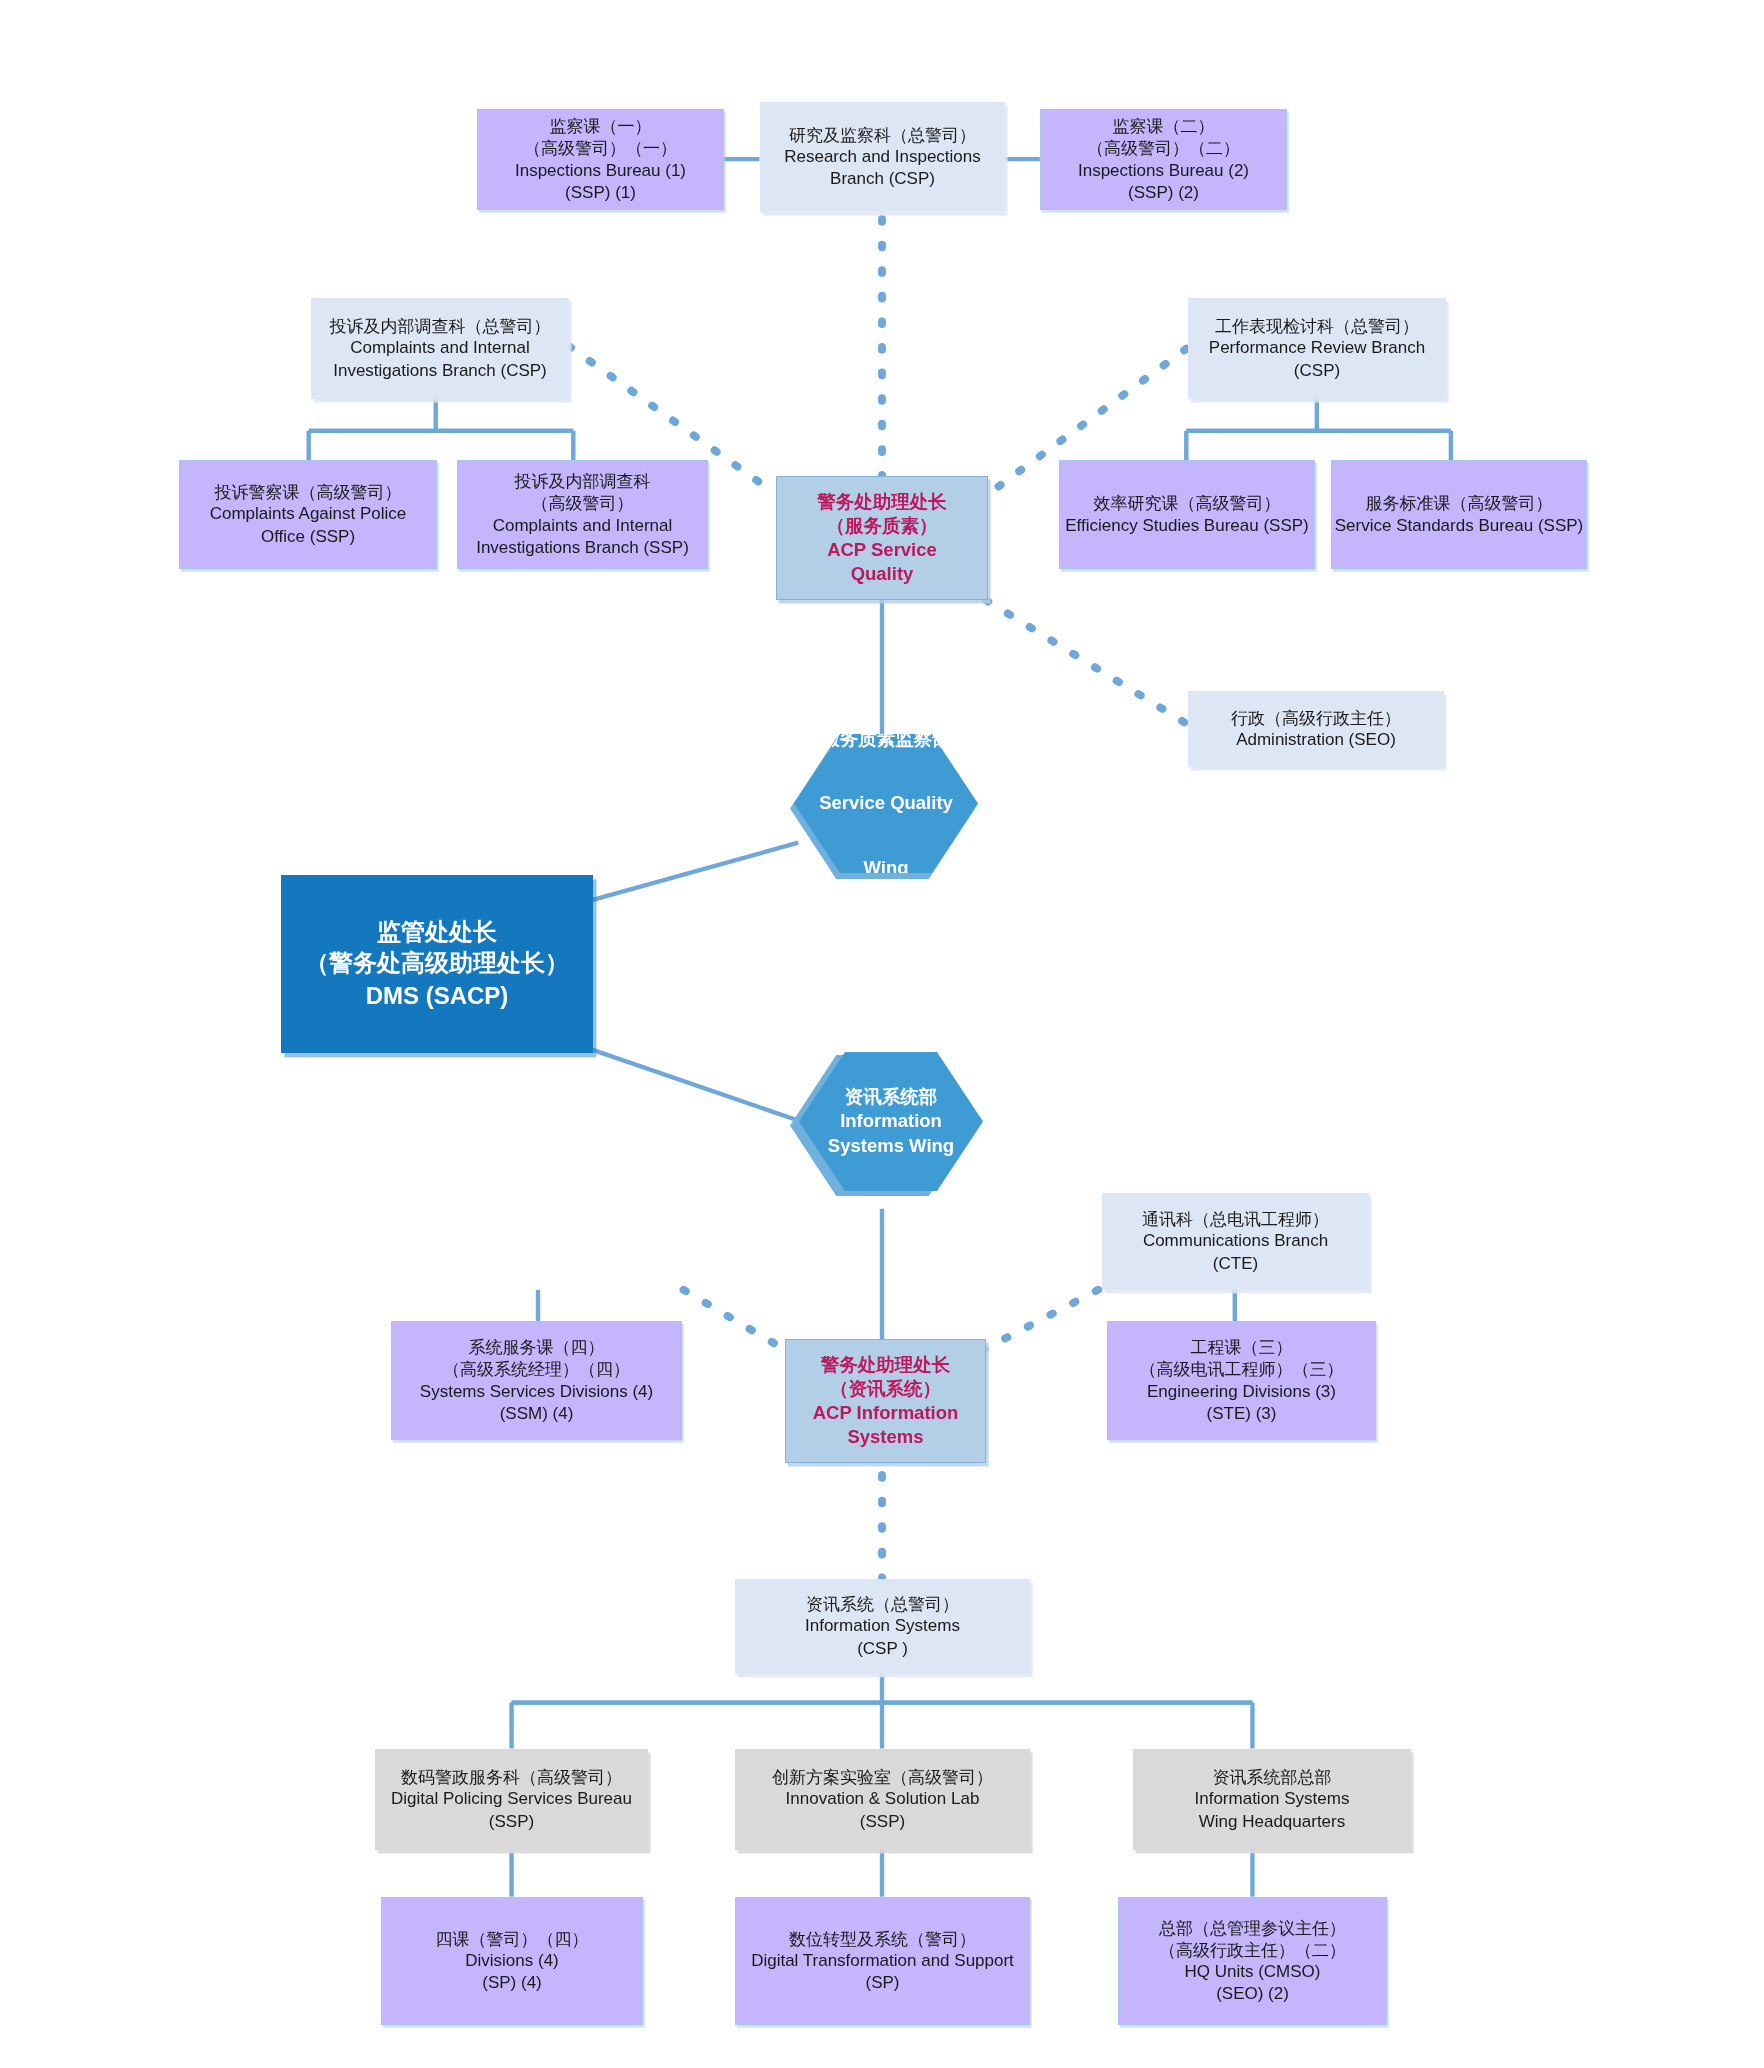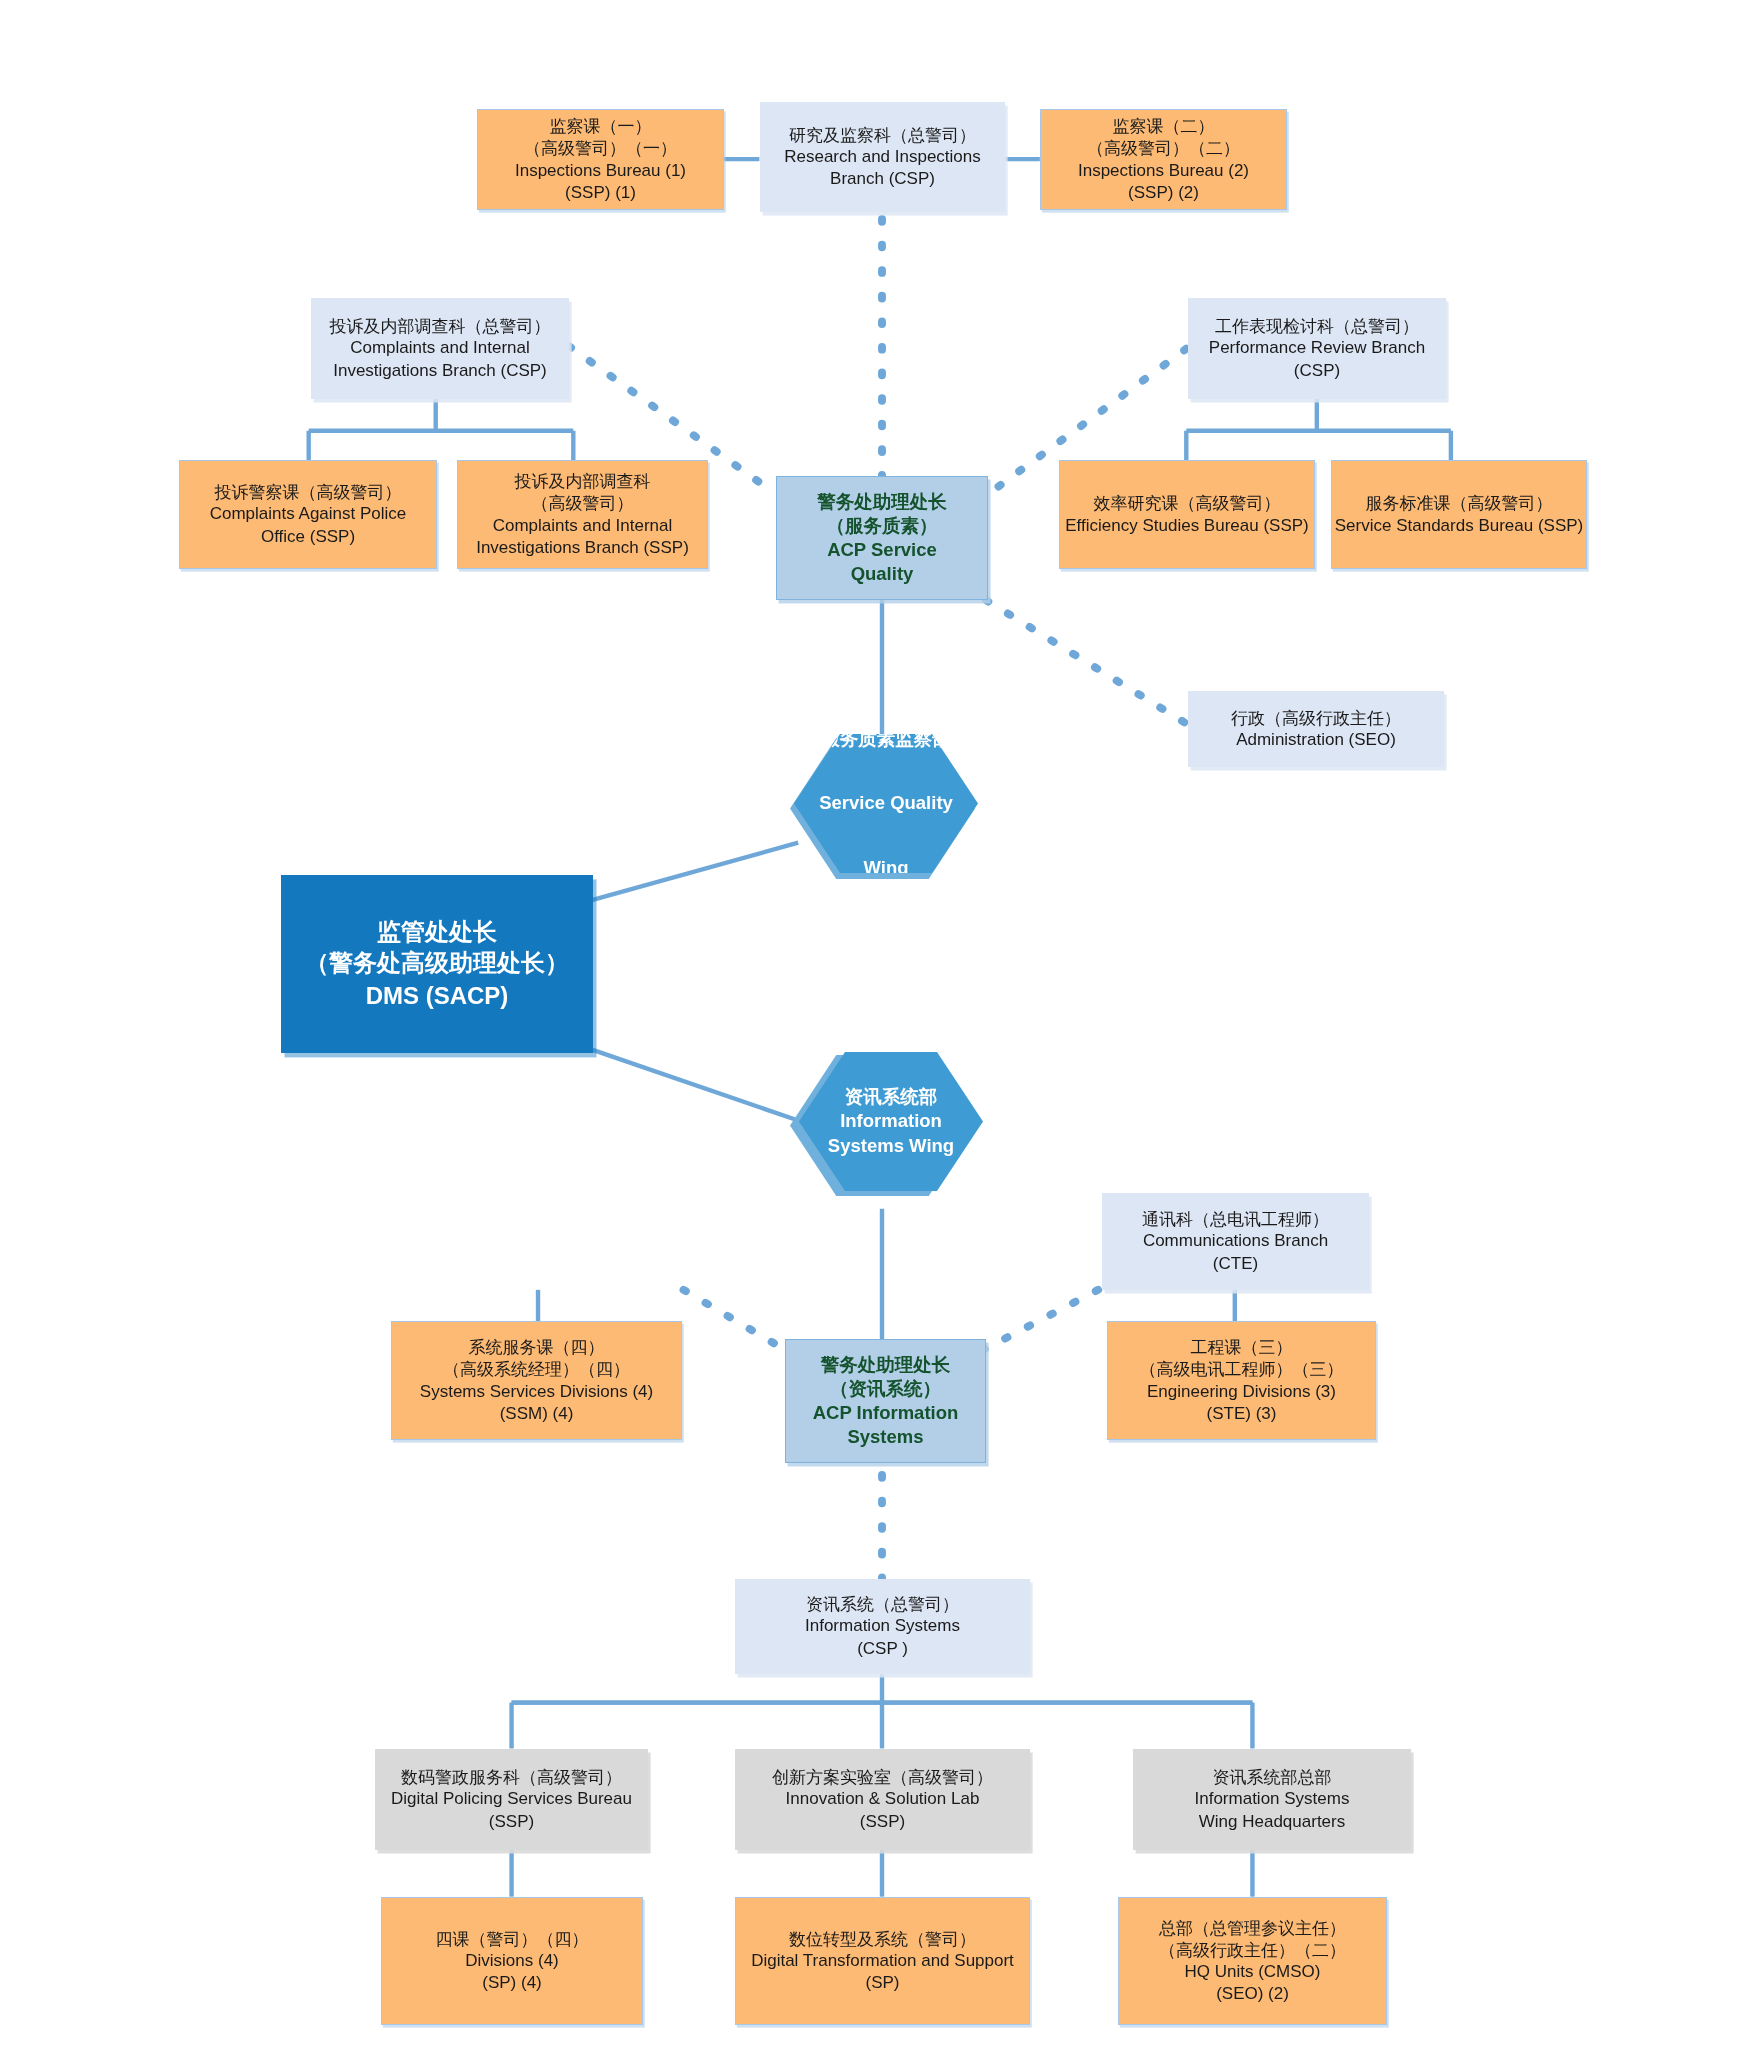--- a/index.html
+++ b/index.html
@@ -29,21 +29,21 @@
     align-items: center;
     justify-content: center;
     text-align: center;
     line-height: 1.30;
     padding: 3.5px 5.3px;
     z-index: 5;
   }
   .node .ln { display: block; white-space: nowrap; }
   
   .box-white {
-    background: #fdba74;
+    background: #c4b5fd;
     border: 1.8px solid #a8c6e6;
     color: #1a1a1a;
     font-size: 17px;
     box-shadow: 1.8px 2.6px 0 0 rgba(168,198,230,0.55);
   }
   
   .box-pale {
     background: #dde6f4;
     border: 0.9px solid #dde6f4;
     color: #1a1a1a;
@@ -55,21 +55,21 @@
     background: #d9d9d9;
     border: 0.9px solid #d9d9d9;
     color: #1a1a1a;
     font-size: 17px;
     box-shadow: 2.6px 3.5px 0 0 rgba(217,217,217,0.9);
   }
   
   .box-acp {
     background: #b3cfe8;
     border: 1.8px solid #7fb2dd;
-    color: #14532d;
+    color: #be185d;
     font-weight: bold;
     font-size: 18.5px;
     box-shadow: 2.6px 3.5px 0 0 rgba(179,207,232,0.8);
   }
   
   .box-dms {
     background: #1378be;
     border: none;
     color: #ffffff;
     font-weight: bold;

